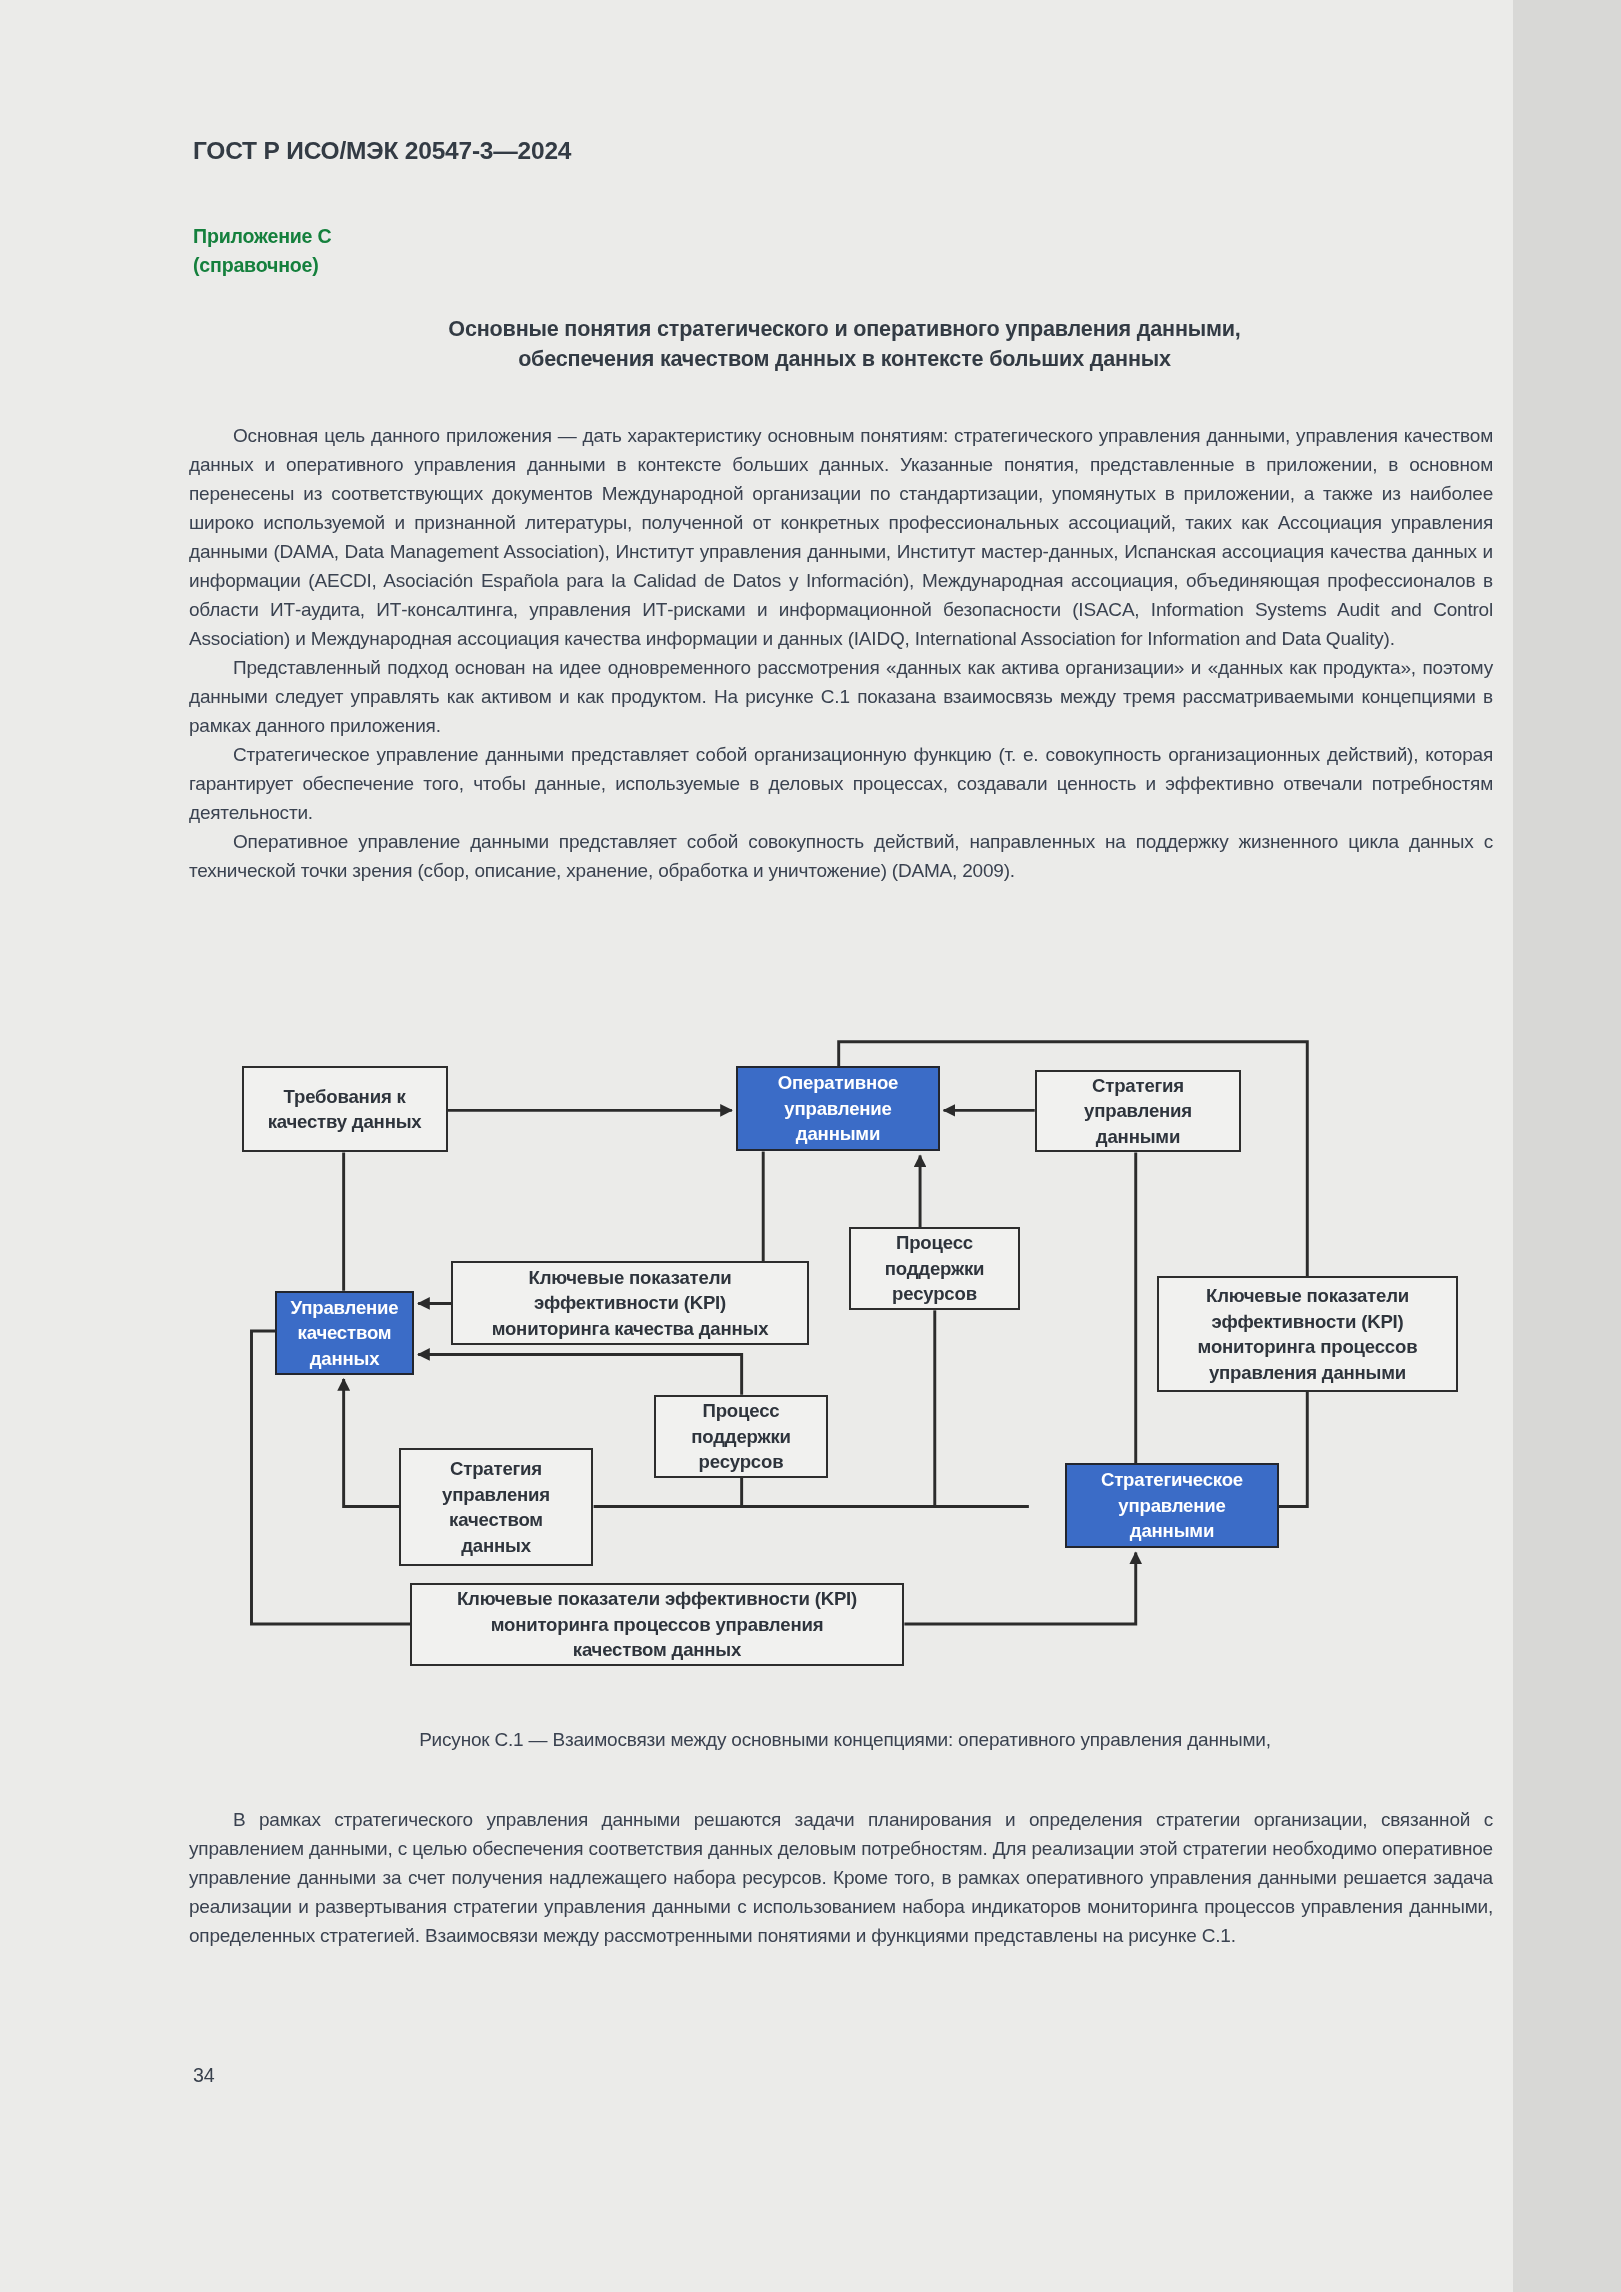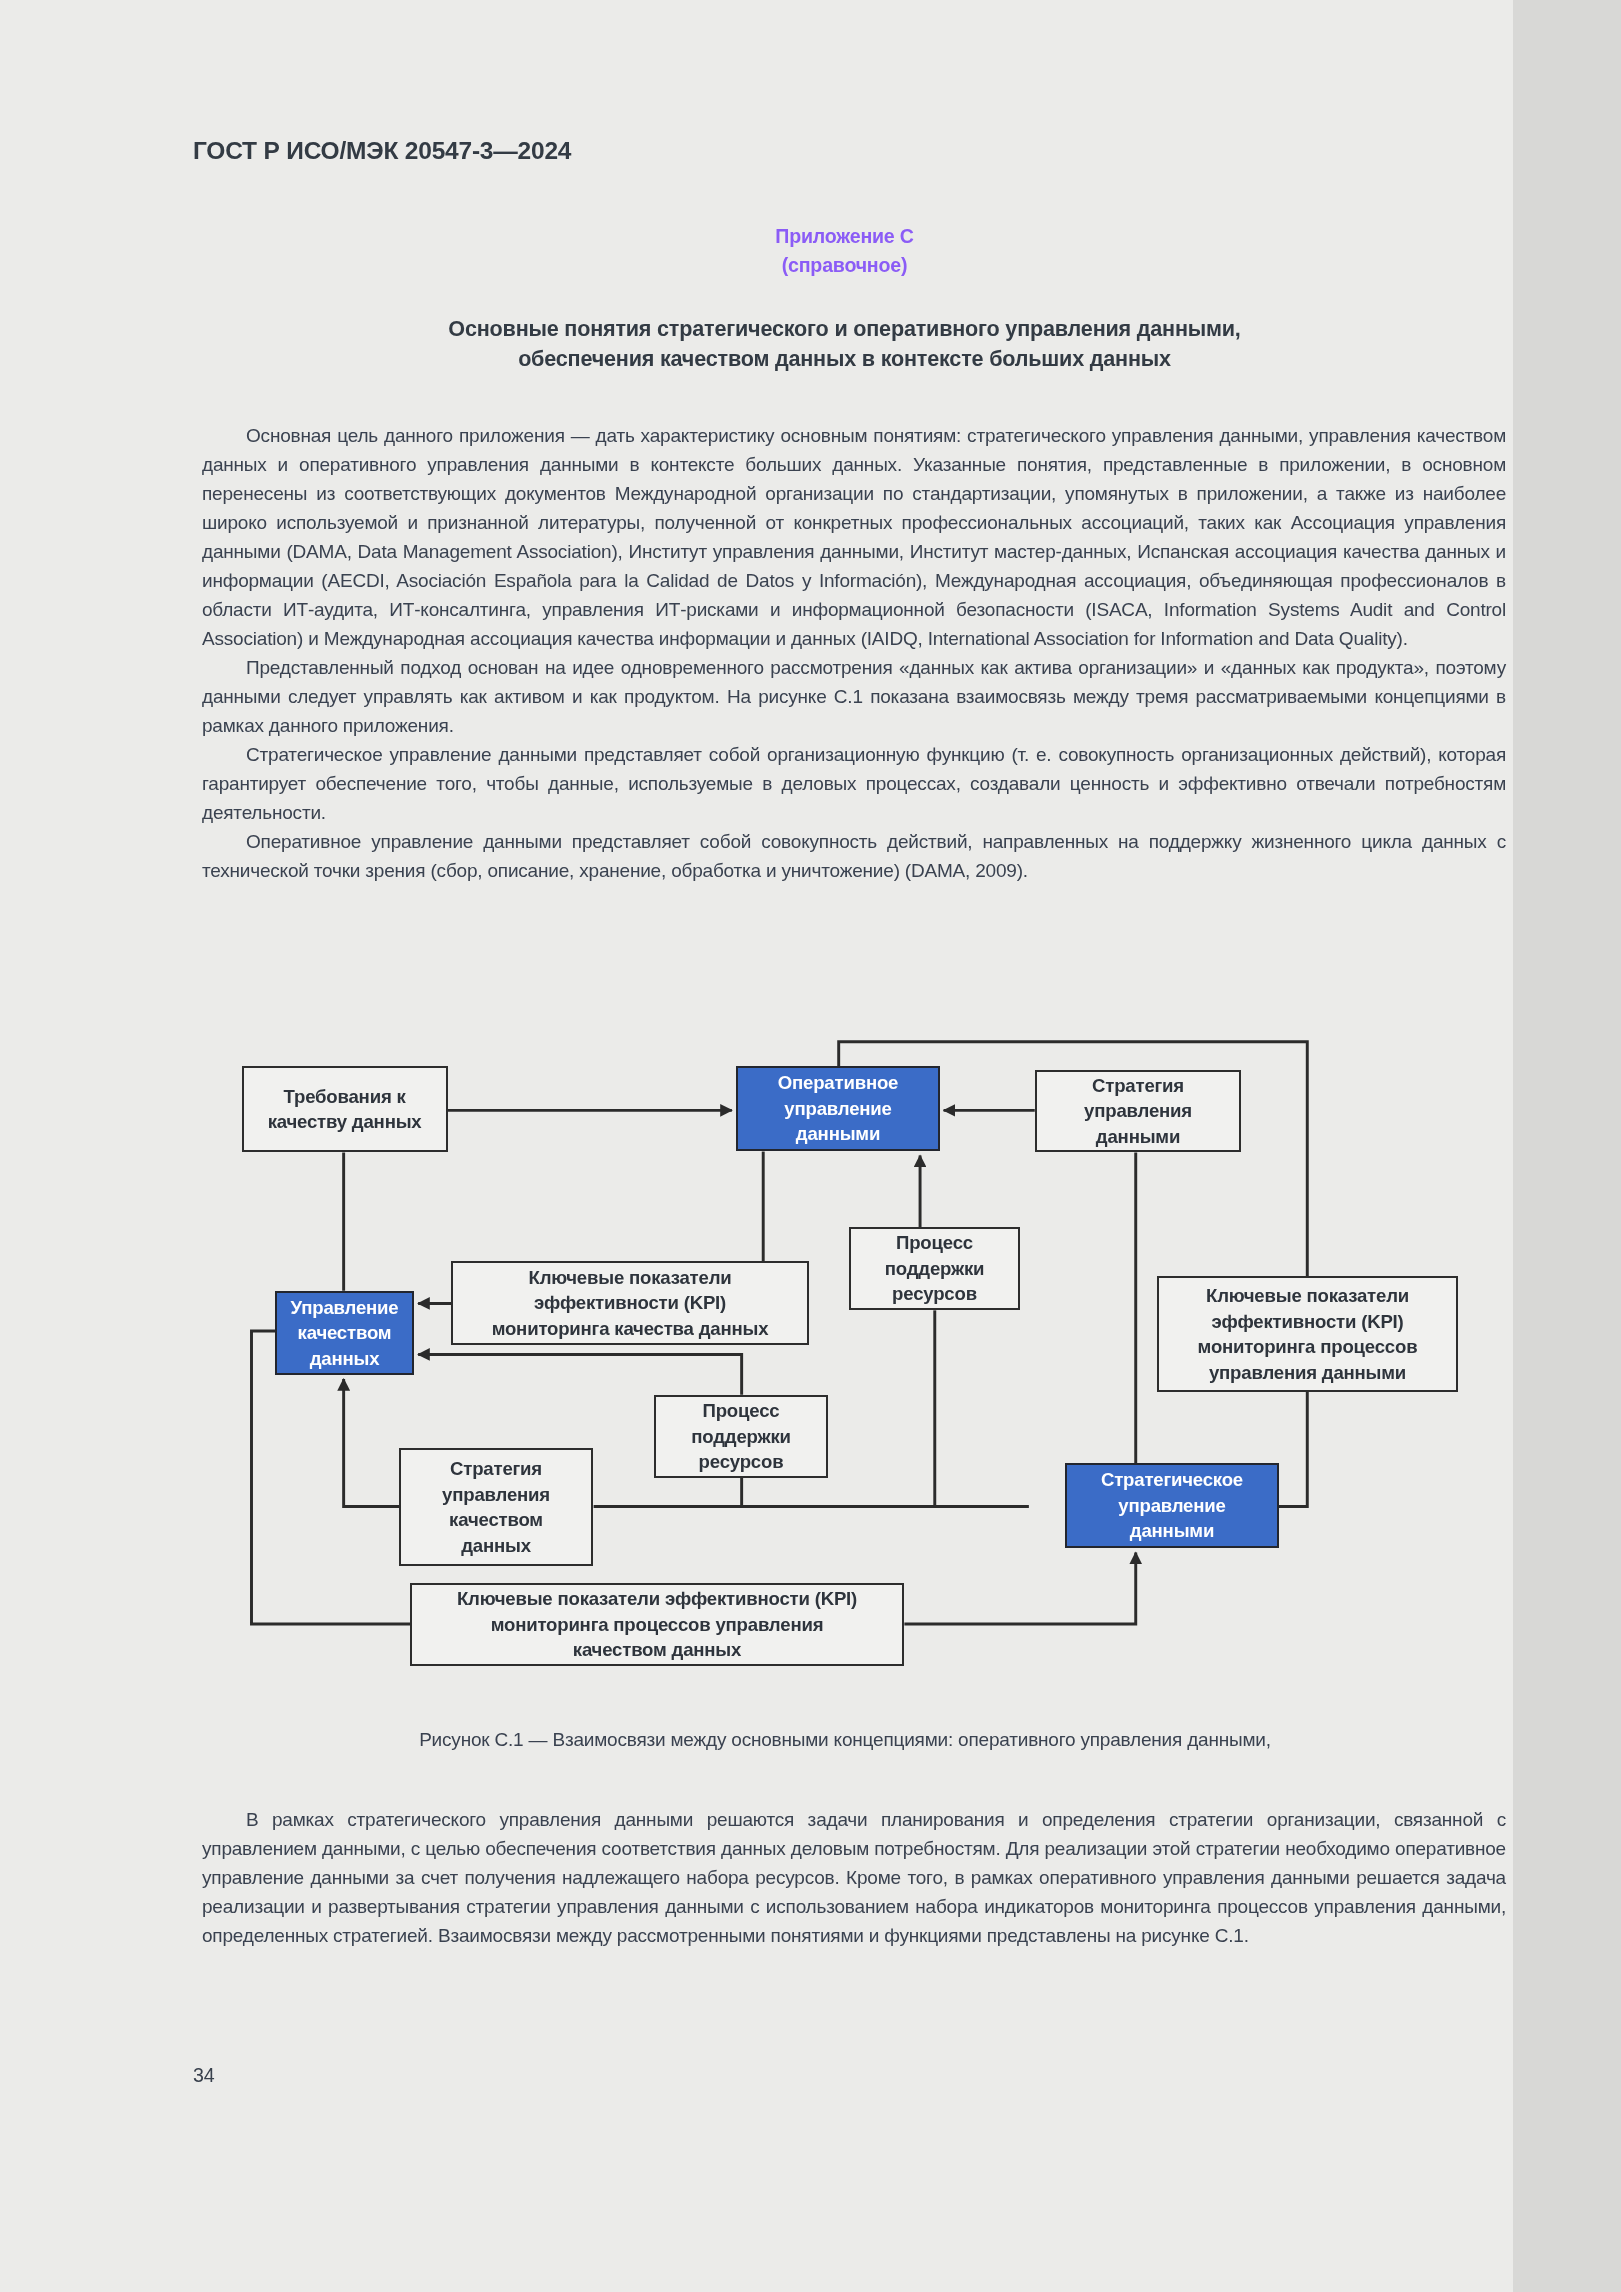--- a/index.html
+++ b/index.html
@@ -11,28 +11,28 @@
     color:#3a4250;
     overflow:hidden;
     letter-spacing:-0.2px;
   }
   .doc-header{
     position:absolute;left:193px;top:137px;
     font-size:24.5px;font-weight:700;color:#333b44;
   }
   .annex{
     position:absolute;left:193px;top:222px;width:1303px;
-    text-align:center;font-weight:700;font-size:19.6px;line-height:29px;color:#8b5cf6;
+    font-weight:700;font-size:19.6px;line-height:29px;color:#15803d;
   }
   .doc-title{
     position:absolute;left:193px;top:314px;width:1303px;
     text-align:center;font-weight:700;font-size:21.6px;line-height:30px;color:#333b44;
   }
   .bodytext{
-    position:absolute;left:202px;width:1304px;
+    position:absolute;left:189px;width:1304px;
     font-size:19px;line-height:29px;text-align:justify;
   }
   .bodytext p{margin:0;text-indent:44px;}
   #text-block-1{top:421px;}
   #text-block-2{top:1805px;}
   .figure-caption{
     position:absolute;left:193px;top:1717px;width:1304px;
     text-align:center;font-size:19px;line-height:29px;margin-top:8px;
   }
   .page-number{

